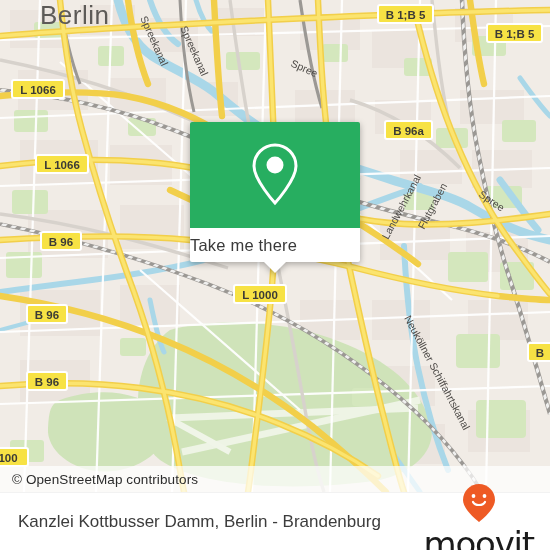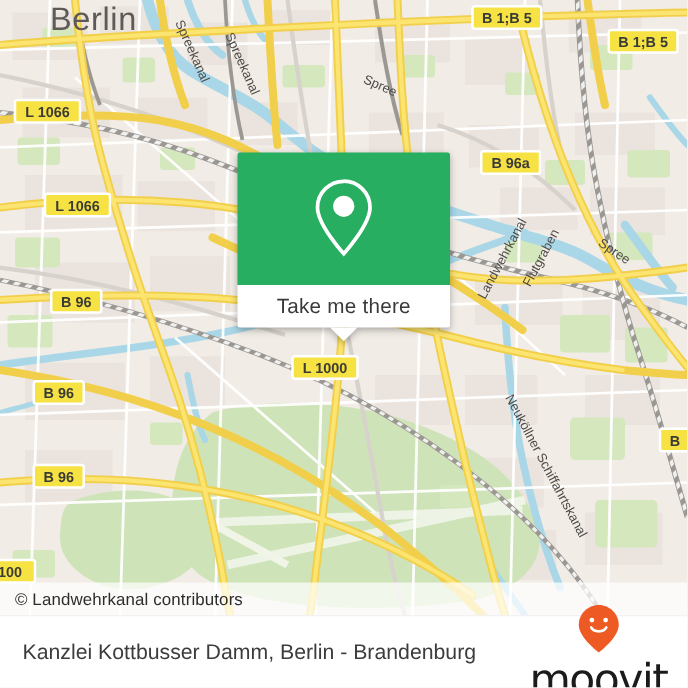--- a/index.html
+++ b/index.html
@@ -29,21 +29,21 @@
   #popup{
     position:absolute;left:190px;top:122px;width:170px;
     filter:drop-shadow(0 2px 3px rgba(0,0,0,0.30));
   }
   #popup .head{
     height:106px;background:#27ae60;border-radius:2px 2px 0 0;
     display:flex;align-items:center;justify-content:center;
   }
   #popup .body{
     height:34px;background:#ffffff;border-radius:0 0 2px 2px;
-    display:flex;align-items:center;justify-content:center;
+    display:flex;align-items:center;justify-content:flex-start;
   }
   #popup .body span{
     font-size:16.5px;color:#3a3a3a;letter-spacing:.2px;
   }
   #popup .tail{
     position:absolute;left:50%;top:140px;margin-left:-11px;
     width:0;height:0;border-left:11px solid transparent;
     border-right:11px solid transparent;border-top:11px solid #ffffff;
   }
 
@@ -332,21 +332,21 @@
         </g>
 
         <g>
           <rect x="-20" y="448" width="48" height="18" rx="2" fill="#f7e244" stroke="#ffffff" stroke-width="2"></rect>
           <text class="shield-text" x="8" y="461.5" font-size="11.5" fill="#3b3b36" text-anchor="middle">100</text>
         </g>
       </g>
     </svg>
 
     <div id="attrib">
-      <span>© Landwehrkanal contributors</span>
+      <span>© OpenStreetMap contributors</span>
     </div>
 
     <div id="popup">
       <div class="head">
         <svg width="56" height="68" viewBox="0 0 56 68">
           <path d="M28 4 C16.4 4 7 13.4 7 25 C7 39 28 62 28 62 C28 62 49 39 49 25 C49 13.4 39.6 4 28 4 Z" fill="none" stroke="#ffffff" stroke-width="3"></path>
           <circle cx="28" cy="24" r="8.5" fill="#ffffff"></circle>
         </svg>
       </div>
       <div class="body">

